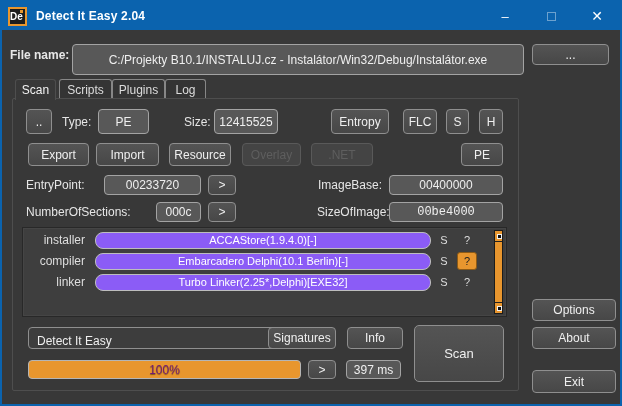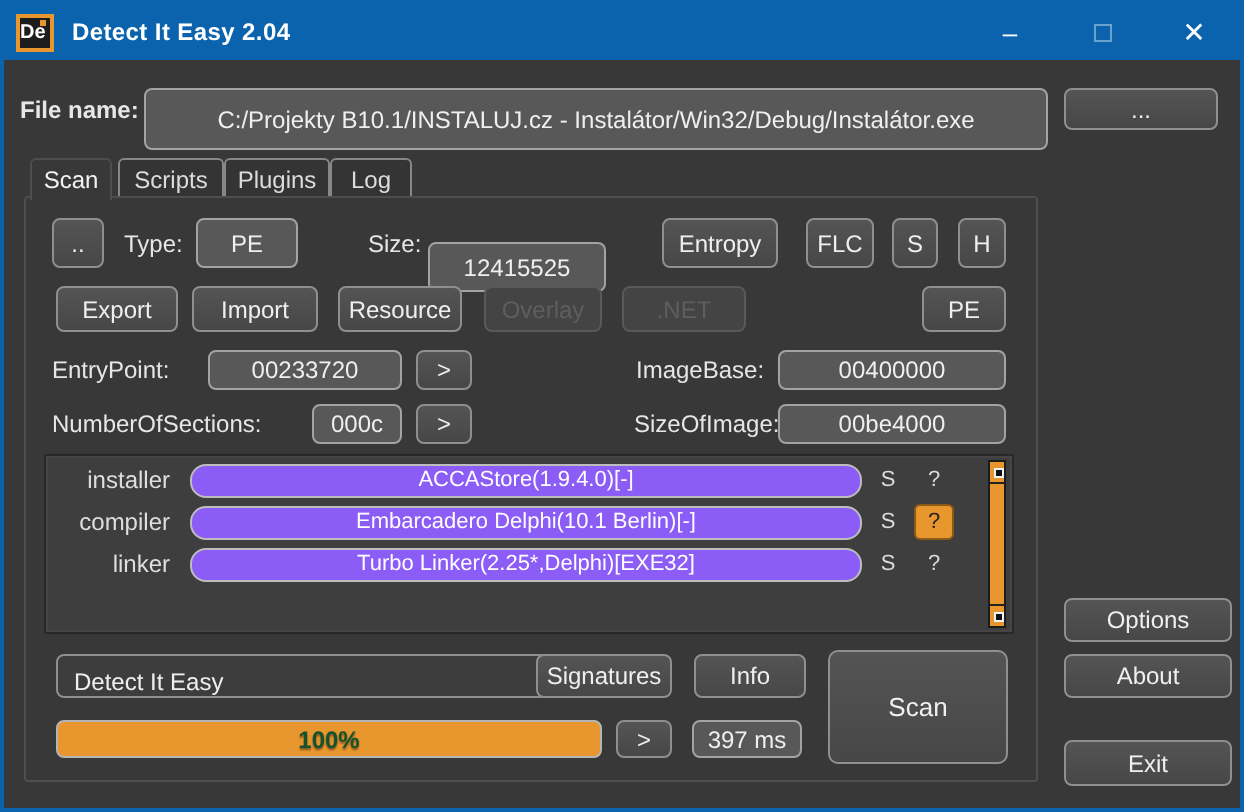--- a/index.html
+++ b/index.html
@@ -70,21 +70,21 @@
     position:absolute; left:26px; top:325px; width:267px; height:22px;
     background:#3d3d3d; border:1px solid #8f8f8f; border-radius:4px;
     display:flex; align-items:flex-end; color:#efefef; font-size:12px; padding-left:8px;
   }
   .combo .arrow { position:absolute; right:9px; top:9px; width:0; height:0; border-left:5px solid transparent; border-right:5px solid transparent; border-top:6px solid #9a9a9a; }
   .scanbtn { font-size:13px; border-radius:5px; }
   .progress {
     position:absolute; left:26px; top:358px; width:273px; height:19px;
     background:#e8962e; border:1px solid #b5b5b5; border-radius:4px;
     display:flex; align-items:center; justify-content:center;
-    color:#14532d; font-size:12px; text-shadow:0 1px 1px rgba(0,0,0,.45);font-weight:bold;
+    color:#701a75; font-size:12px; text-shadow:0 1px 1px rgba(0,0,0,.45);
   }
 </style>
 </head>
 <body>
 
 <div class="window">
 
   <div class="titlebar">
     <div class="appicon">
       <span>De</span>
@@ -109,21 +109,21 @@
   <div class="tab active" style="left:13px; width:41px;">Scan</div>
   <div class="tab" style="left:57px; width:53px;">Scripts</div>
   <div class="tab" style="left:110px; width:53px;">Plugins</div>
   <div class="tab" style="left:163px; width:41px;">Log</div>
   <div class="groupbox"></div>
 
   <div class="btn" style="left:24px; top:107px; width:26px; height:25px;">..</div>
   <div class="label" style="left:60px; top:107px; height:25px;">Type:</div>
   <div class="field" style="left:96px; top:107px; width:51px; height:25px;">PE</div>
   <div class="label" style="left:182px; top:107px; height:25px;">Size:</div>
-  <div class="field" style="left:212px; top:107px; width:89px; height:25px;margin-top:12px;">12415525</div>
+  <div class="field" style="left:212px; top:107px; width:64px; height:25px;">12415525</div>
   <div class="btn" style="left:329px; top:107px; width:58px; height:25px;">Entropy</div>
   <div class="btn" style="left:401px; top:107px; width:34px; height:25px;">FLC</div>
   <div class="btn" style="left:444px; top:107px; width:23px; height:25px;">S</div>
   <div class="btn" style="left:477px; top:107px; width:24px; height:25px;">H</div>
 
   <div class="btn" style="left:26px; top:141px; width:61px; height:23px;">Export</div>
   <div class="btn" style="left:167px; top:141px; width:62px; height:23px;">Resource</div>
   <div class="btn" style="left:94px; top:141px; width:63px; height:23px;">Import</div>
   <div class="btn disabled" style="left:240px; top:141px; width:59px; height:23px;">Overlay</div>
   <div class="btn disabled" style="left:309px; top:141px; width:62px; height:23px;">.NET</div>
@@ -132,21 +132,21 @@
   <div class="label" style="left:24px; top:173px; height:20px;">EntryPoint:</div>
   <div class="field" style="left:102px; top:173px; width:97px; height:20px;">00233720</div>
   <div class="btn" style="left:206px; top:173px; width:28px; height:20px;">&gt;</div>
   <div class="label" style="left:316px; top:173px; height:20px;">ImageBase:</div>
   <div class="field" style="left:387px; top:173px; width:114px; height:20px;">00400000</div>
 
   <div class="label" style="left:24px; top:200px; height:20px;">NumberOfSections:</div>
   <div class="field" style="left:154px; top:200px; width:45px; height:20px;">000c</div>
   <div class="btn" style="left:206px; top:200px; width:28px; height:20px;">&gt;</div>
   <div class="label" style="left:315px; top:200px; height:20px;">SizeOfImage:</div>
-  <div class="field" style="left:387px; top:200px; width:114px; height:20px;">00be4000</div>
+  <div class="field" style="left:387px; top:200px; width:114px; height:20px;font-family:Liberation Mono, monospace;">00be4000</div>
 
   <div class="results">
     <div class="rrow" style="top:3px;">
       <div class="rkind">installer</div>
       <div class="rfield">ACCAStore(1.9.4.0)[-]</div>
       <div class="rs">S</div>
       <div class="rq">?</div>
     </div>
     <div class="rrow" style="top:24px;">
       <div class="rkind">compiler</div>

